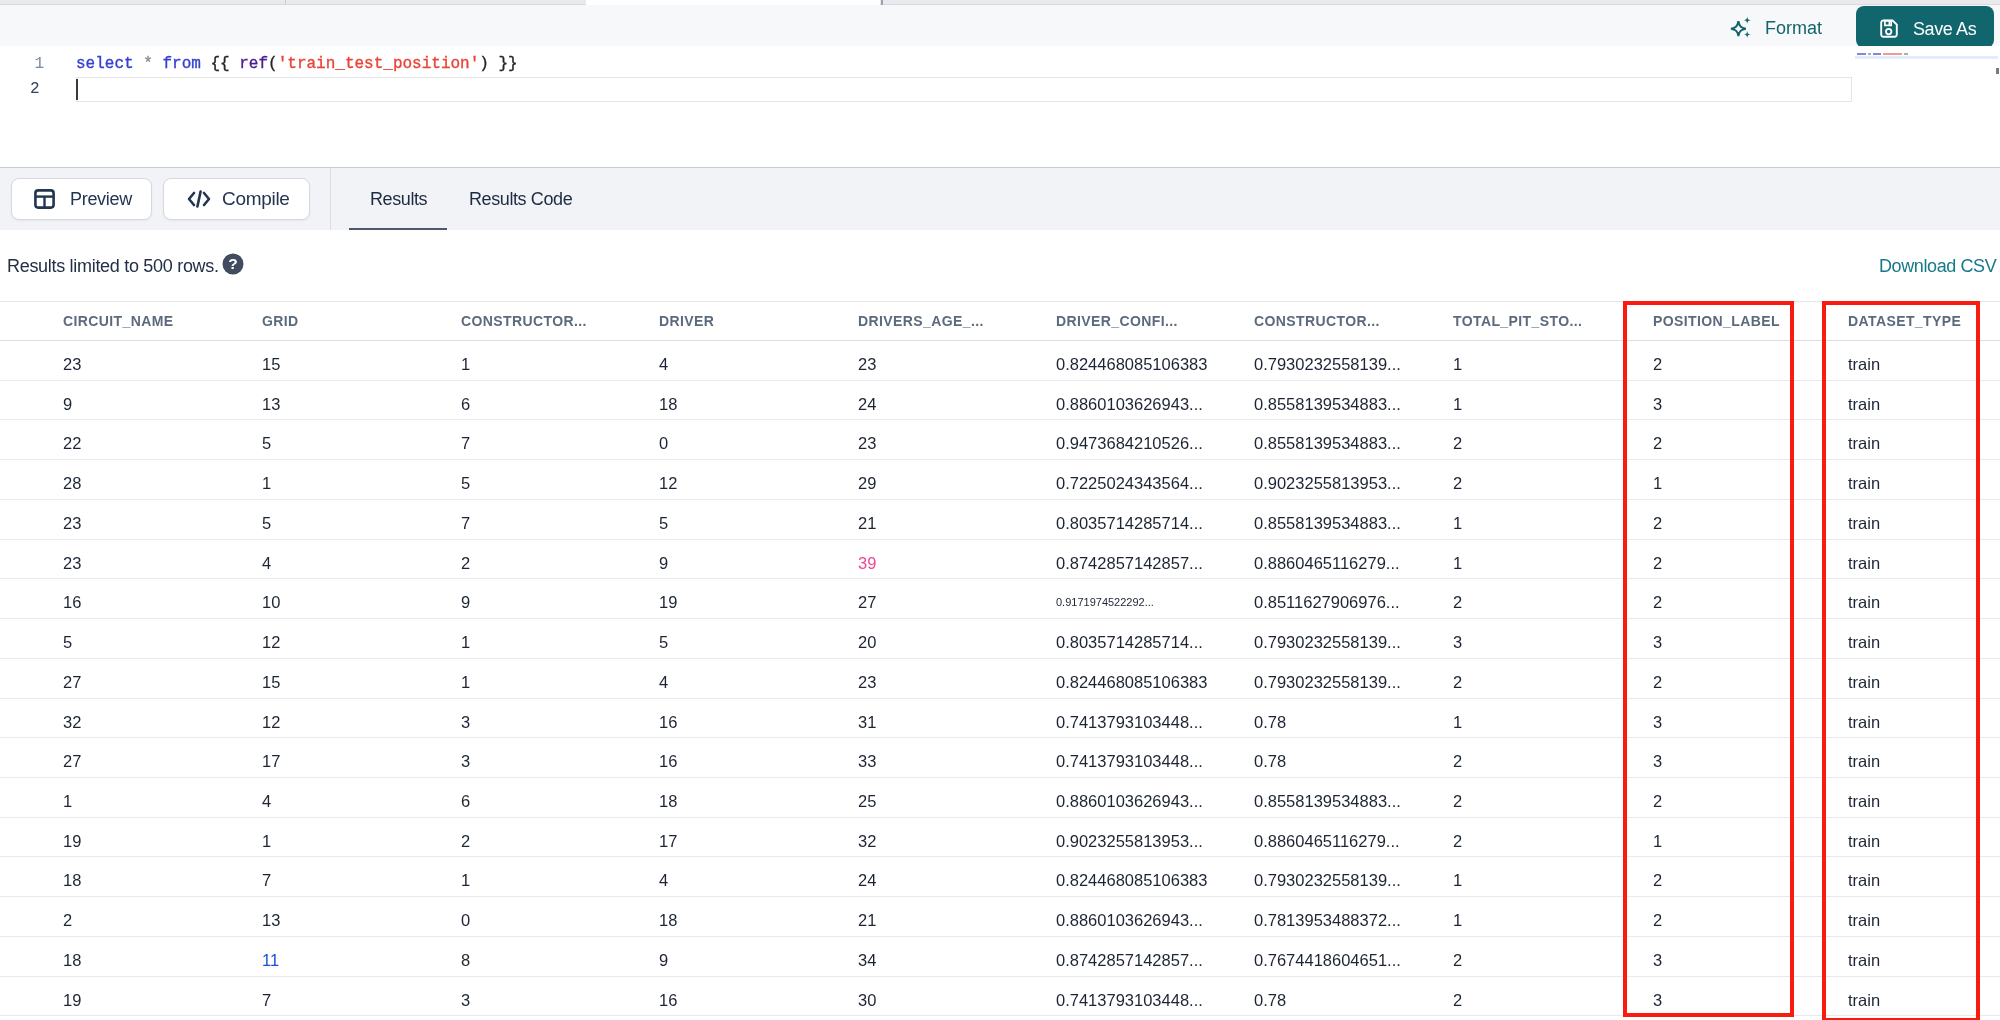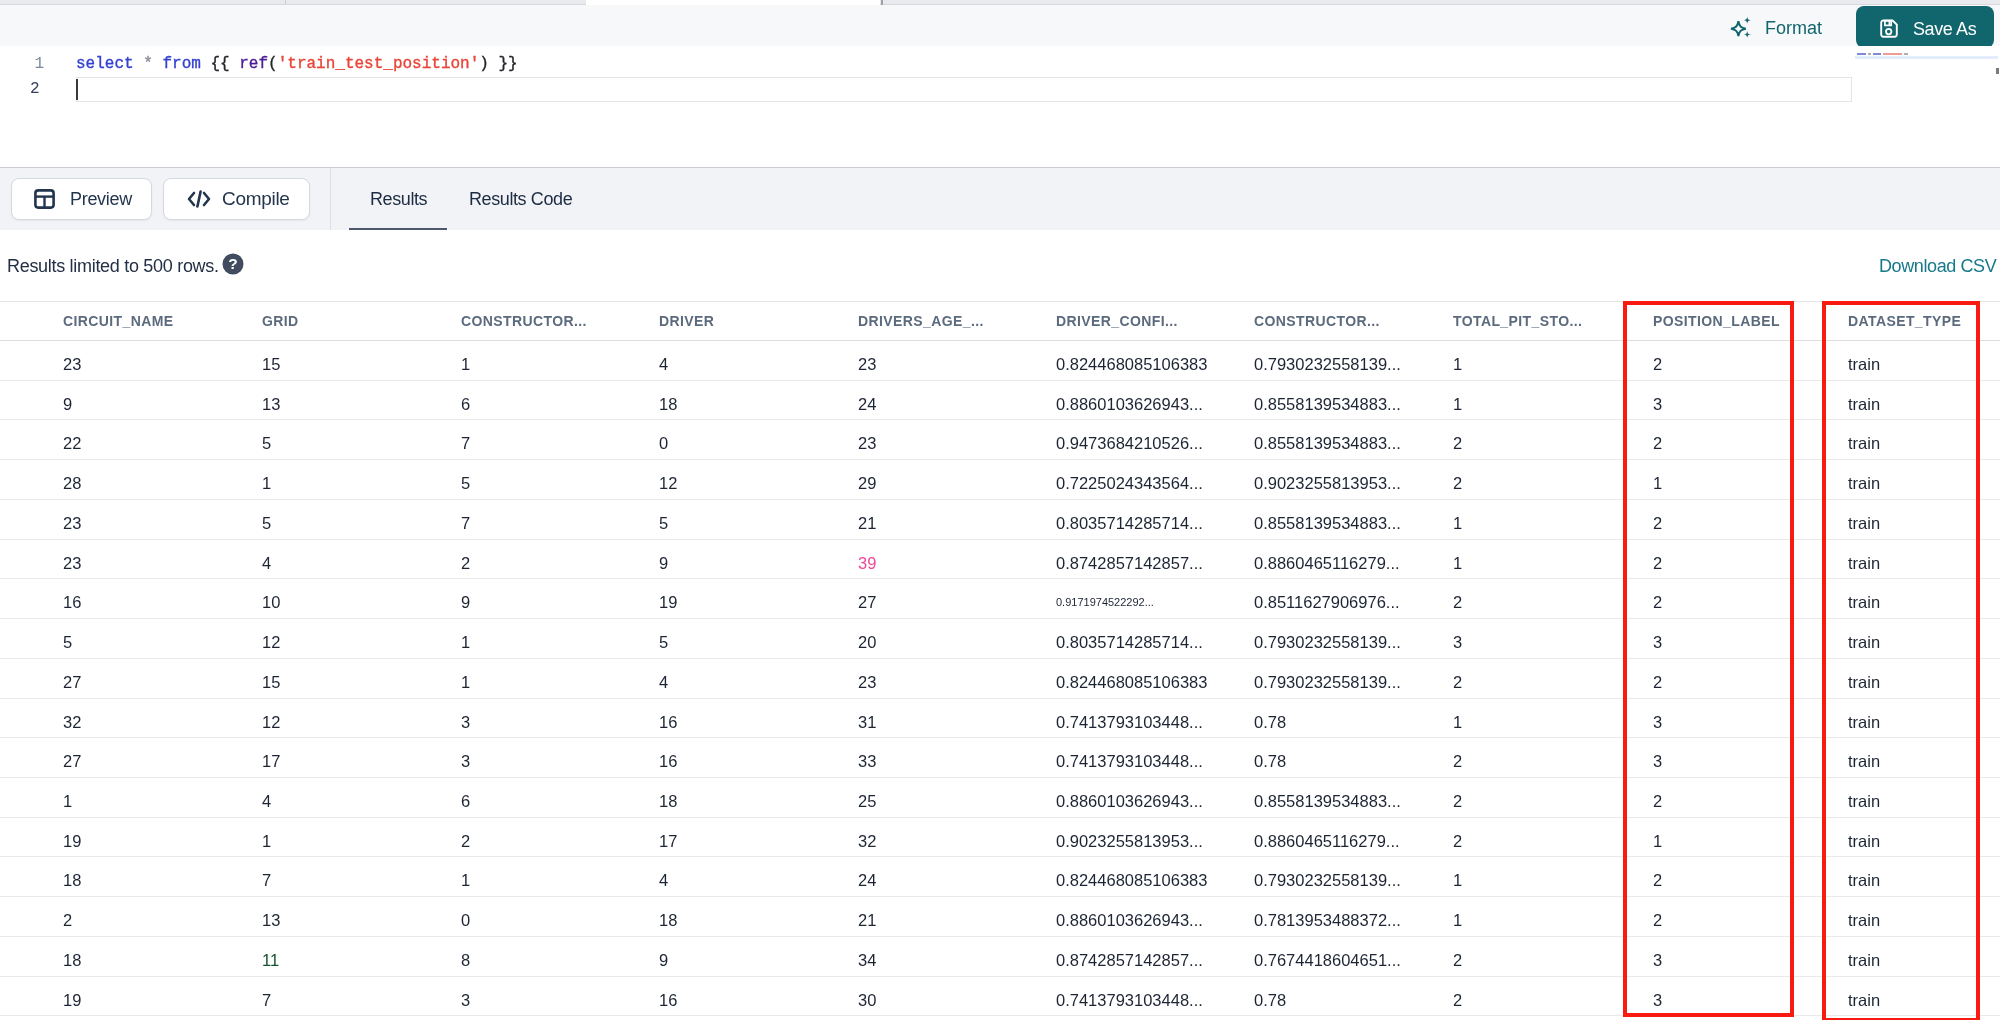--- a/index.html
+++ b/index.html
@@ -253,21 +253,21 @@
 <div class="abs ct" style="left:461px;top:920.1px;font-size:16.5px;color:#1d2534;">0</div>
 <div class="abs ct" style="left:659px;top:920.1px;font-size:16.5px;color:#1d2534;">18</div>
 <div class="abs ct" style="left:858px;top:920.1px;font-size:16.5px;color:#1d2534;">21</div>
 <div class="abs ct" style="left:1056px;top:920.1px;font-size:16.5px;color:#1d2534;">0.8860103626943...</div>
 <div class="abs ct" style="left:1254px;top:920.1px;font-size:16.5px;color:#1d2534;">0.7813953488372...</div>
 <div class="abs ct" style="left:1453px;top:920.1px;font-size:16.5px;color:#1d2534;">1</div>
 <div class="abs ct" style="left:1653px;top:920.1px;font-size:16.5px;color:#1d2534;">2</div>
 <div class="abs ct" style="left:1848px;top:920.1px;font-size:16.5px;color:#1d2534;">train</div>
 <div class="abs" style="left:0;top:975.5px;width:2000px;height:1px;background:#e9eaed;"></div>
 <div class="abs ct" style="left:63px;top:959.8px;font-size:16.5px;color:#1d2534;">18</div>
-<div class="abs ct" style="left:262px;top:959.8px;font-size:16.5px;color:#14532d;">11</div>
+<div class="abs ct" style="left:262px;top:959.8px;font-size:16.5px;color:#1d4ed8;">11</div>
 <div class="abs ct" style="left:461px;top:959.8px;font-size:16.5px;color:#1d2534;">8</div>
 <div class="abs ct" style="left:659px;top:959.8px;font-size:16.5px;color:#1d2534;">9</div>
 <div class="abs ct" style="left:858px;top:959.8px;font-size:16.5px;color:#1d2534;">34</div>
 <div class="abs ct" style="left:1056px;top:959.8px;font-size:16.5px;color:#1d2534;">0.8742857142857...</div>
 <div class="abs ct" style="left:1254px;top:959.8px;font-size:16.5px;color:#1d2534;">0.7674418604651...</div>
 <div class="abs ct" style="left:1453px;top:959.8px;font-size:16.5px;color:#1d2534;">2</div>
 <div class="abs ct" style="left:1653px;top:959.8px;font-size:16.5px;color:#1d2534;">3</div>
 <div class="abs ct" style="left:1848px;top:959.8px;font-size:16.5px;color:#1d2534;">train</div>
 <div class="abs" style="left:0;top:1015.2px;width:2000px;height:1px;background:#e9eaed;"></div>
 <div class="abs ct" style="left:63px;top:999.5px;font-size:16.5px;color:#1d2534;">19</div>

